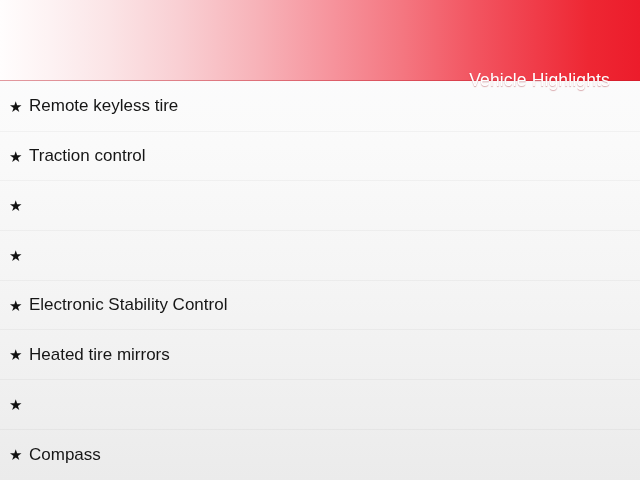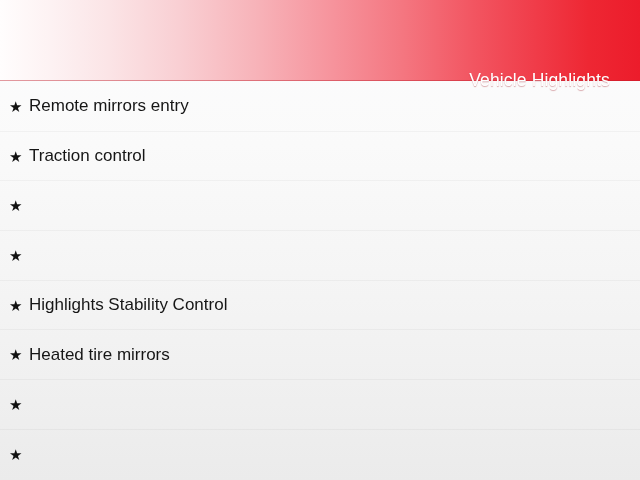--- a/index.html
+++ b/index.html
@@ -109,49 +109,50 @@
 <div class="slide">
 
   <div class="header">
     <div class="header-title">Vehicle Highlights</div>
   </div>
 
   <ul class="highlights">
 
     <li class="highlight-row">
       <span class="bullet-star">★</span>
-      <span class="highlight-label">Remote mirrors entry</span>
+      <span class="highlight-label">Remote keyless tire</span>
     </li>
 
     <li class="highlight-row">
       <span class="bullet-star">★</span>
       <span class="highlight-label">Traction control</span>
     </li>
 
     <li class="highlight-row">
       <span class="bullet-star">★</span>
     </li>
 
     <li class="highlight-row">
       <span class="bullet-star">★</span>
     </li>
 
     <li class="highlight-row">
       <span class="bullet-star">★</span>
-      <span class="highlight-label">Highlights Stability Control</span>
+      <span class="highlight-label">Electronic Stability Control</span>
     </li>
 
     <li class="highlight-row">
       <span class="bullet-star">★</span>
       <span class="highlight-label">Heated tire mirrors</span>
     </li>
 
     <li class="highlight-row">
       <span class="bullet-star">★</span>
     </li>
 
     <li class="highlight-row">
       <span class="bullet-star">★</span>
+      <span class="highlight-label">Compass</span>
     </li>
 
   </ul>
 
 </div>
 
 </body></html>

